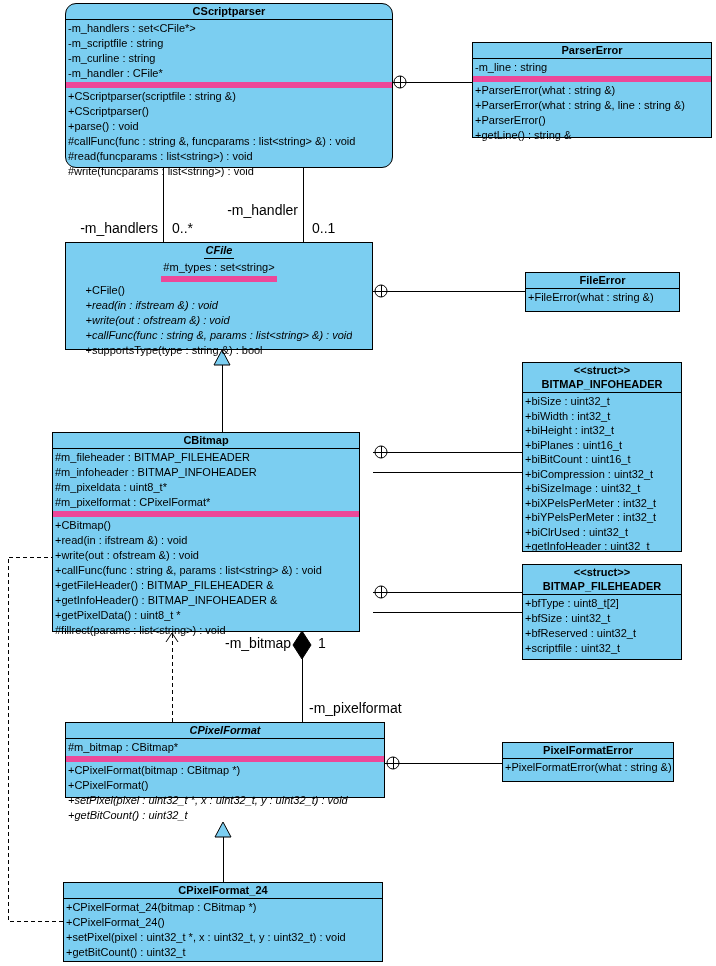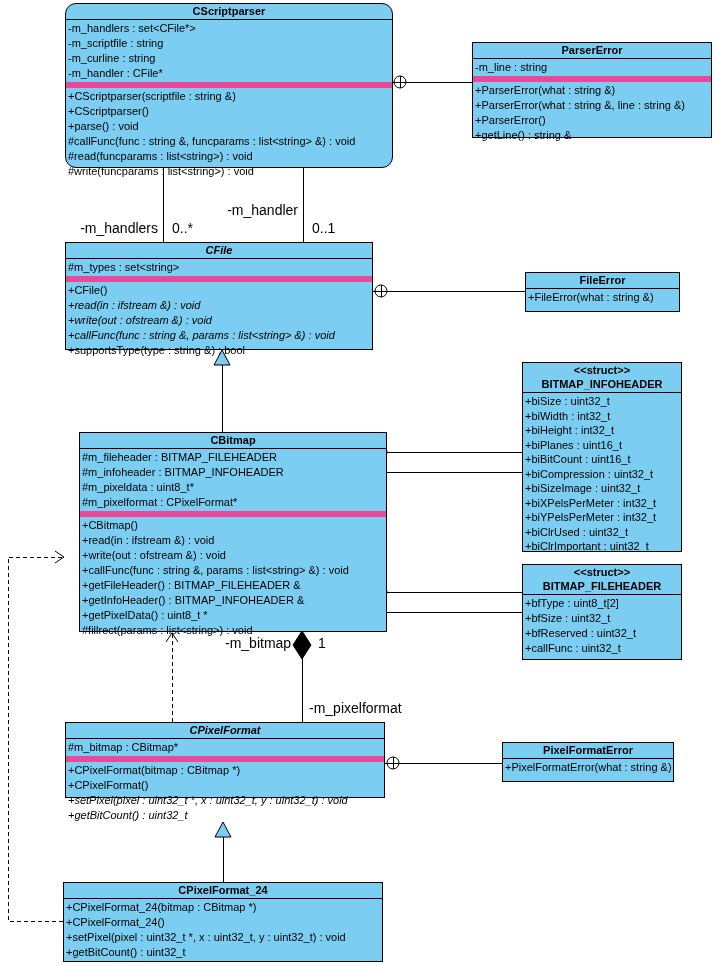--- a/index.html
+++ b/index.html
@@ -150,42 +150,42 @@
       <div class="row">-m_line : string</div>
     </div>
     <div class="methods">
       <div class="row">+ParserError(what : string &amp;)</div>
       <div class="row">+ParserError(what : string &amp;, line : string &amp;)</div>
       <div class="row">+ParserError()</div>
       <div class="row">+getLine() : string &amp;</div>
     </div>
   </div>
 
-  <div class="cls" style="left:65px;top:242px;width:308px;height:108px;">
+  <div class="cls" style="left:65px;top:242px;width:308px;height:108px;align-items:center;">
     <div class="title italic">CFile</div>
     <div class="attrs">
       <div class="row">#m_types : set&lt;string&gt;</div>
     </div>
     <div class="methods">
       <div class="row">+CFile()</div>
       <div class="row it">+read(in : ifstream &amp;) : void</div>
       <div class="row it">+write(out : ofstream &amp;) : void</div>
       <div class="row it">+callFunc(func : string &amp;, params : list&lt;string&gt; &amp;) : void</div>
       <div class="row">+supportsType(type : string &amp;) : bool</div>
     </div>
   </div>
 
   <div class="cls" style="left:525px;top:272px;width:155px;height:40px;">
     <div class="title">FileError</div>
     <div class="methods">
       <div class="row">+FileError(what : string &amp;)</div>
     </div>
   </div>
 
-  <div class="cls" style="left:79px;top:432px;width:308px;height:200px;">
+  <div class="cls" style="left:52px;top:432px;width:308px;height:200px;">
     <div class="title">CBitmap</div>
     <div class="attrs">
       <div class="row">#m_fileheader : BITMAP_FILEHEADER</div>
       <div class="row">#m_infoheader : BITMAP_INFOHEADER</div>
       <div class="row">#m_pixeldata : uint8_t*</div>
       <div class="row">#m_pixelformat : CPixelFormat*</div>
     </div>
     <div class="methods">
       <div class="row">+CBitmap()</div>
       <div class="row">+read(in : ifstream &amp;) : void</div>
@@ -207,34 +207,34 @@
       <div class="row" style="line-height:14.5px">+biSize : uint32_t</div>
       <div class="row" style="line-height:14.5px">+biWidth : int32_t</div>
       <div class="row" style="line-height:14.5px">+biHeight : int32_t</div>
       <div class="row" style="line-height:14.5px">+biPlanes : uint16_t</div>
       <div class="row" style="line-height:14.5px">+biBitCount : uint16_t</div>
       <div class="row" style="line-height:14.5px">+biCompression : uint32_t</div>
       <div class="row" style="line-height:14.5px">+biSizeImage : uint32_t</div>
       <div class="row" style="line-height:14.5px">+biXPelsPerMeter : int32_t</div>
       <div class="row" style="line-height:14.5px">+biYPelsPerMeter : int32_t</div>
       <div class="row" style="line-height:14.5px">+biClrUsed : uint32_t</div>
-      <div class="row" style="line-height:14.5px">+biClrImportant : uint32_t</div>
+      <div class="row" style="line-height:14.5px">+getInfoHeader : uint32_t</div>
     </div>
   </div>
 
   <div class="cls" style="left:522px;top:564px;width:160px;height:96px;">
     <div class="title struct-title">
       <div>&lt;&lt;struct&gt;&gt;</div>
       <div>BITMAP_FILEHEADER</div>
     </div>
     <div class="attrs attrs-only">
       <div class="row">+bfType : uint8_t[2]</div>
       <div class="row">+bfSize : uint32_t</div>
       <div class="row">+bfReserved : uint32_t</div>
-      <div class="row">+callFunc : uint32_t</div>
+      <div class="row">+scriptfile : uint32_t</div>
     </div>
   </div>
 
   <div class="cls" style="left:65px;top:722px;width:320px;height:76px;">
     <div class="title italic">CPixelFormat</div>
     <div class="attrs">
       <div class="row">#m_bitmap : CBitmap*</div>
     </div>
     <div class="methods">
       <div class="row">+CPixelFormat(bitmap : CBitmap *)</div>

